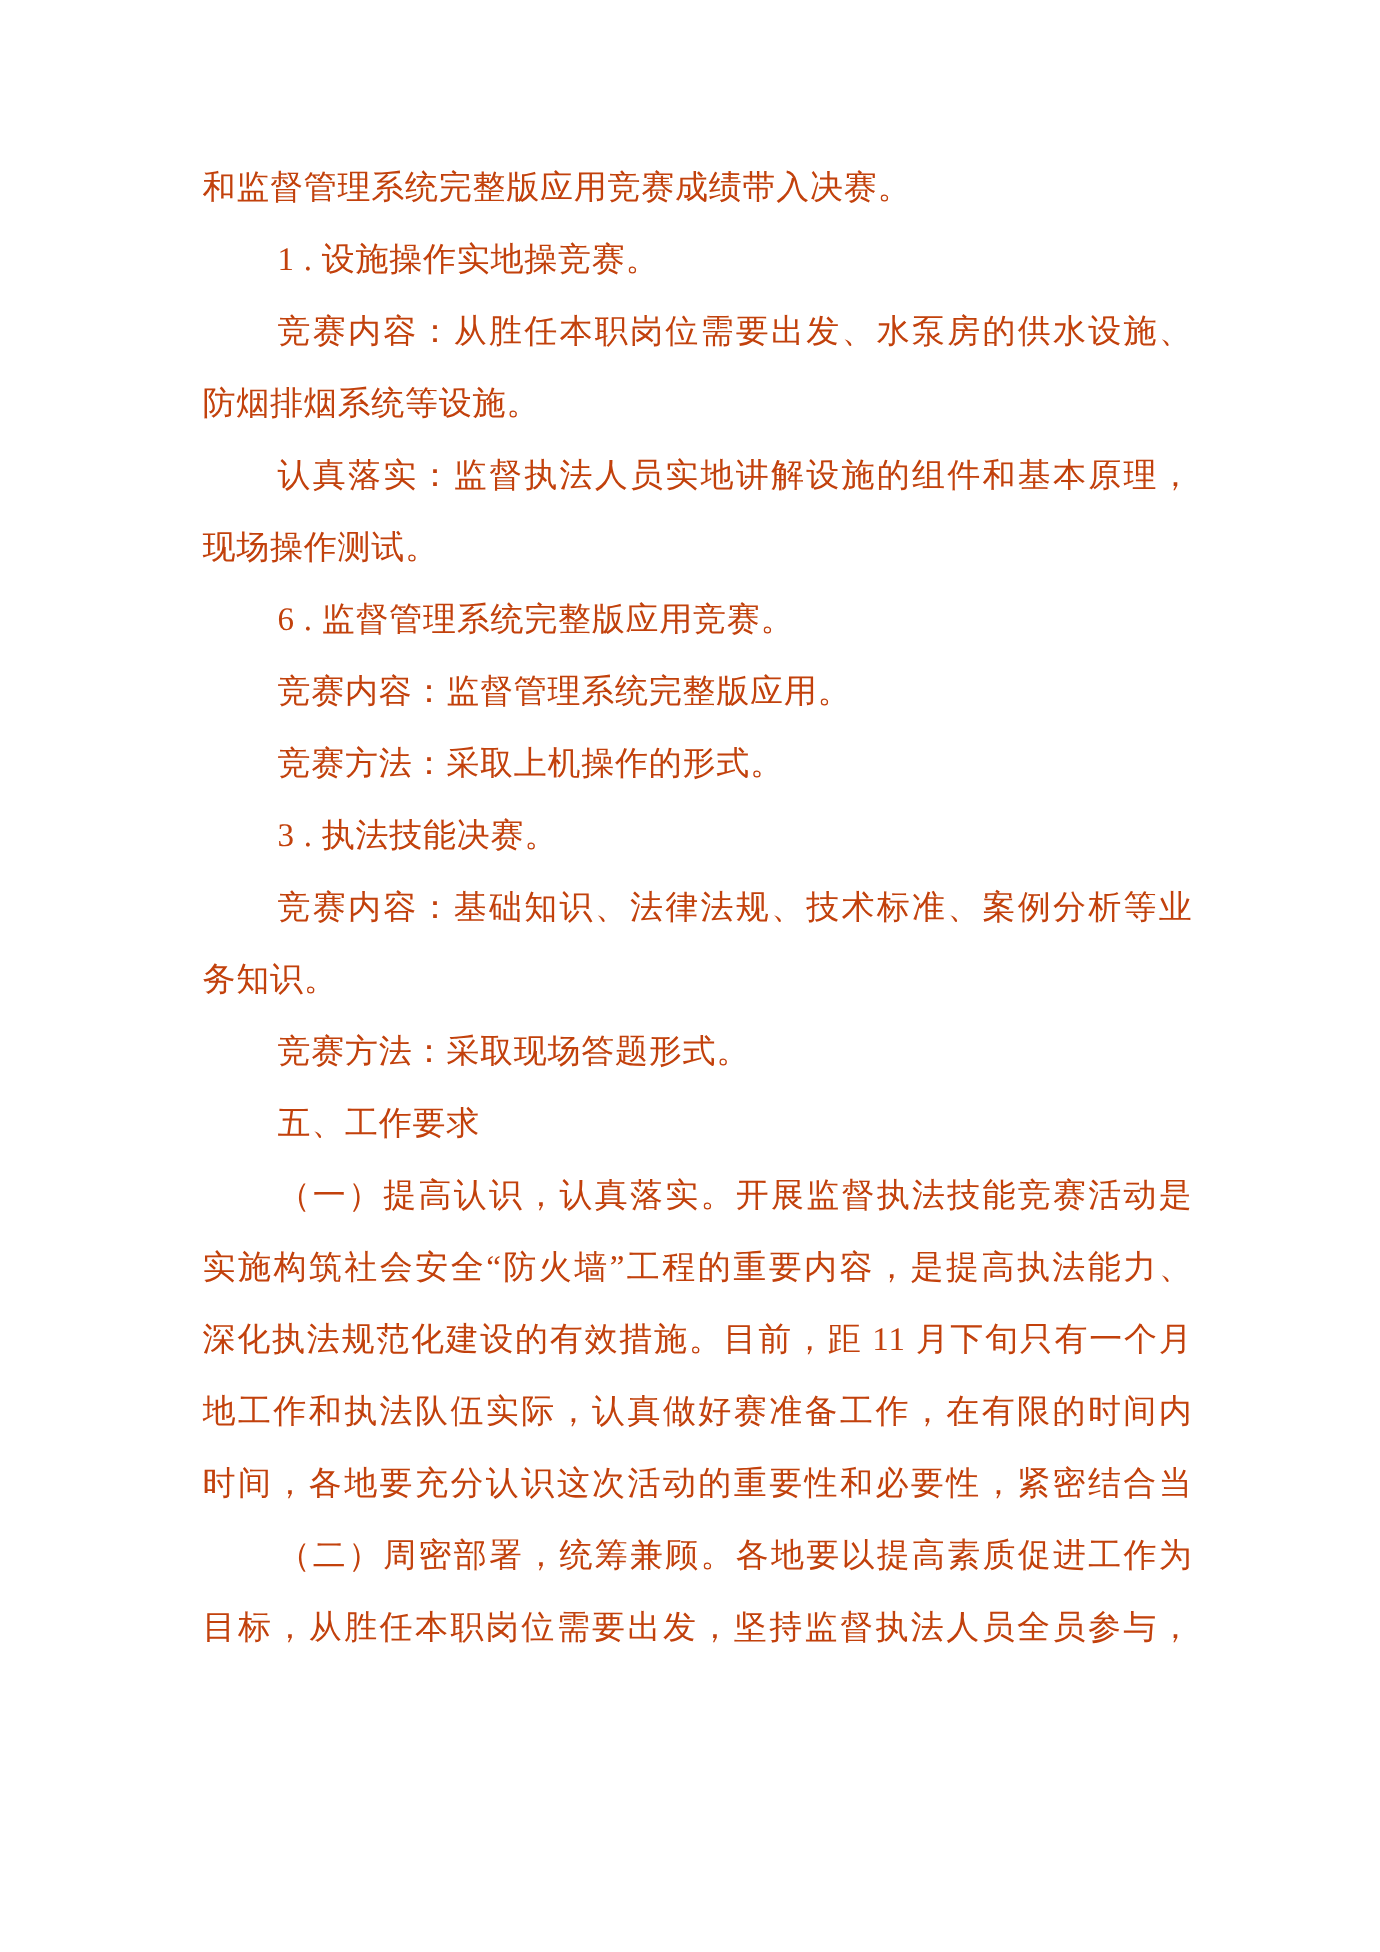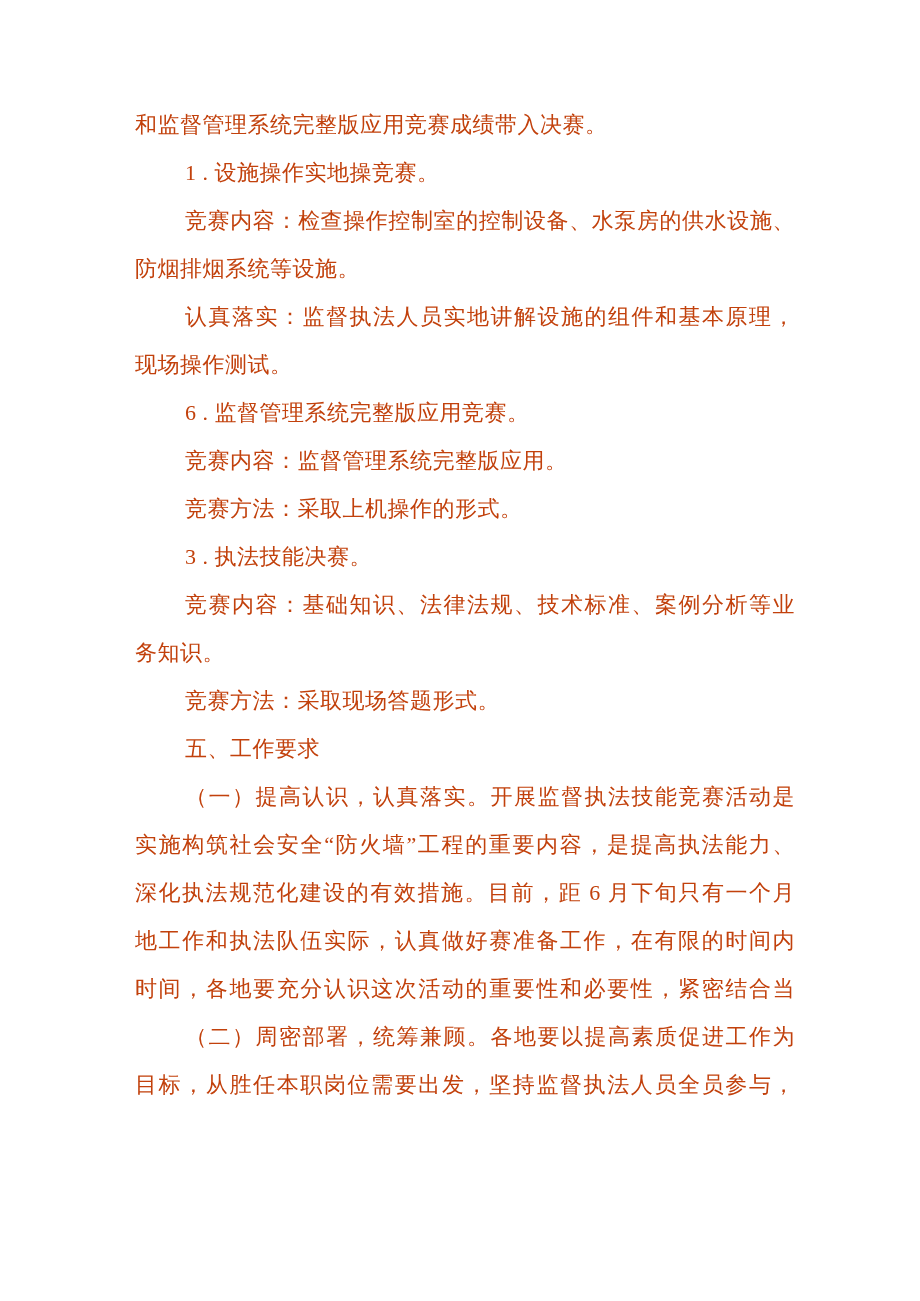--- a/index.html
+++ b/index.html
@@ -45,33 +45,33 @@
     text-justify: inter-character;
   }
 </style>
 </head>
 <body>
 
 <div class="page">
   <div class="textblock">
     <div class="line">和监督管理系统完整版应用竞赛成绩带入决赛。</div>
     <div class="line indent">1 . 设施操作实地操竞赛。</div>
-    <div class="line indent fill">竞赛内容：检查操作控制室的控制设备、水泵房的供水设施、</div>
+    <div class="line indent fill">竞赛内容：从胜任本职岗位需要出发、水泵房的供水设施、</div>
     <div class="line">防烟排烟系统等设施。</div>
     <div class="line indent fill">认真落实：监督执法人员实地讲解设施的组件和基本原理，</div>
     <div class="line">现场操作测试。</div>
     <div class="line indent">6 . 监督管理系统完整版应用竞赛。</div>
     <div class="line indent">竞赛内容：监督管理系统完整版应用。</div>
     <div class="line indent">竞赛方法：采取上机操作的形式。</div>
     <div class="line indent">3 . 执法技能决赛。</div>
     <div class="line indent fill">竞赛内容：基础知识、法律法规、技术标准、案例分析等业</div>
     <div class="line">务知识。</div>
     <div class="line indent">竞赛方法：采取现场答题形式。</div>
     <div class="line indent">五、工作要求</div>
     <div class="line indent fill">（一）提高认识，认真落实。开展监督执法技能竞赛活动是</div>
     <div class="line fill">实施构筑社会安全“防火墙”工程的重要内容，是提高执法能力、</div>
-    <div class="line fill">深化执法规范化建设的有效措施。目前，距 6 月下旬只有一个月</div>
+    <div class="line fill">深化执法规范化建设的有效措施。目前，距 11 月下旬只有一个月</div>
     <div class="line fill">地工作和执法队伍实际，认真做好赛准备工作，在有限的时间内</div>
     <div class="line fill">时间，各地要充分认识这次活动的重要性和必要性，紧密结合当</div>
     <div class="line indent fill">（二）周密部署，统筹兼顾。各地要以提高素质促进工作为</div>
     <div class="line fill">目标，从胜任本职岗位需要出发，坚持监督执法人员全员参与，</div>
   </div>
 </div>
 
 </body></html>

